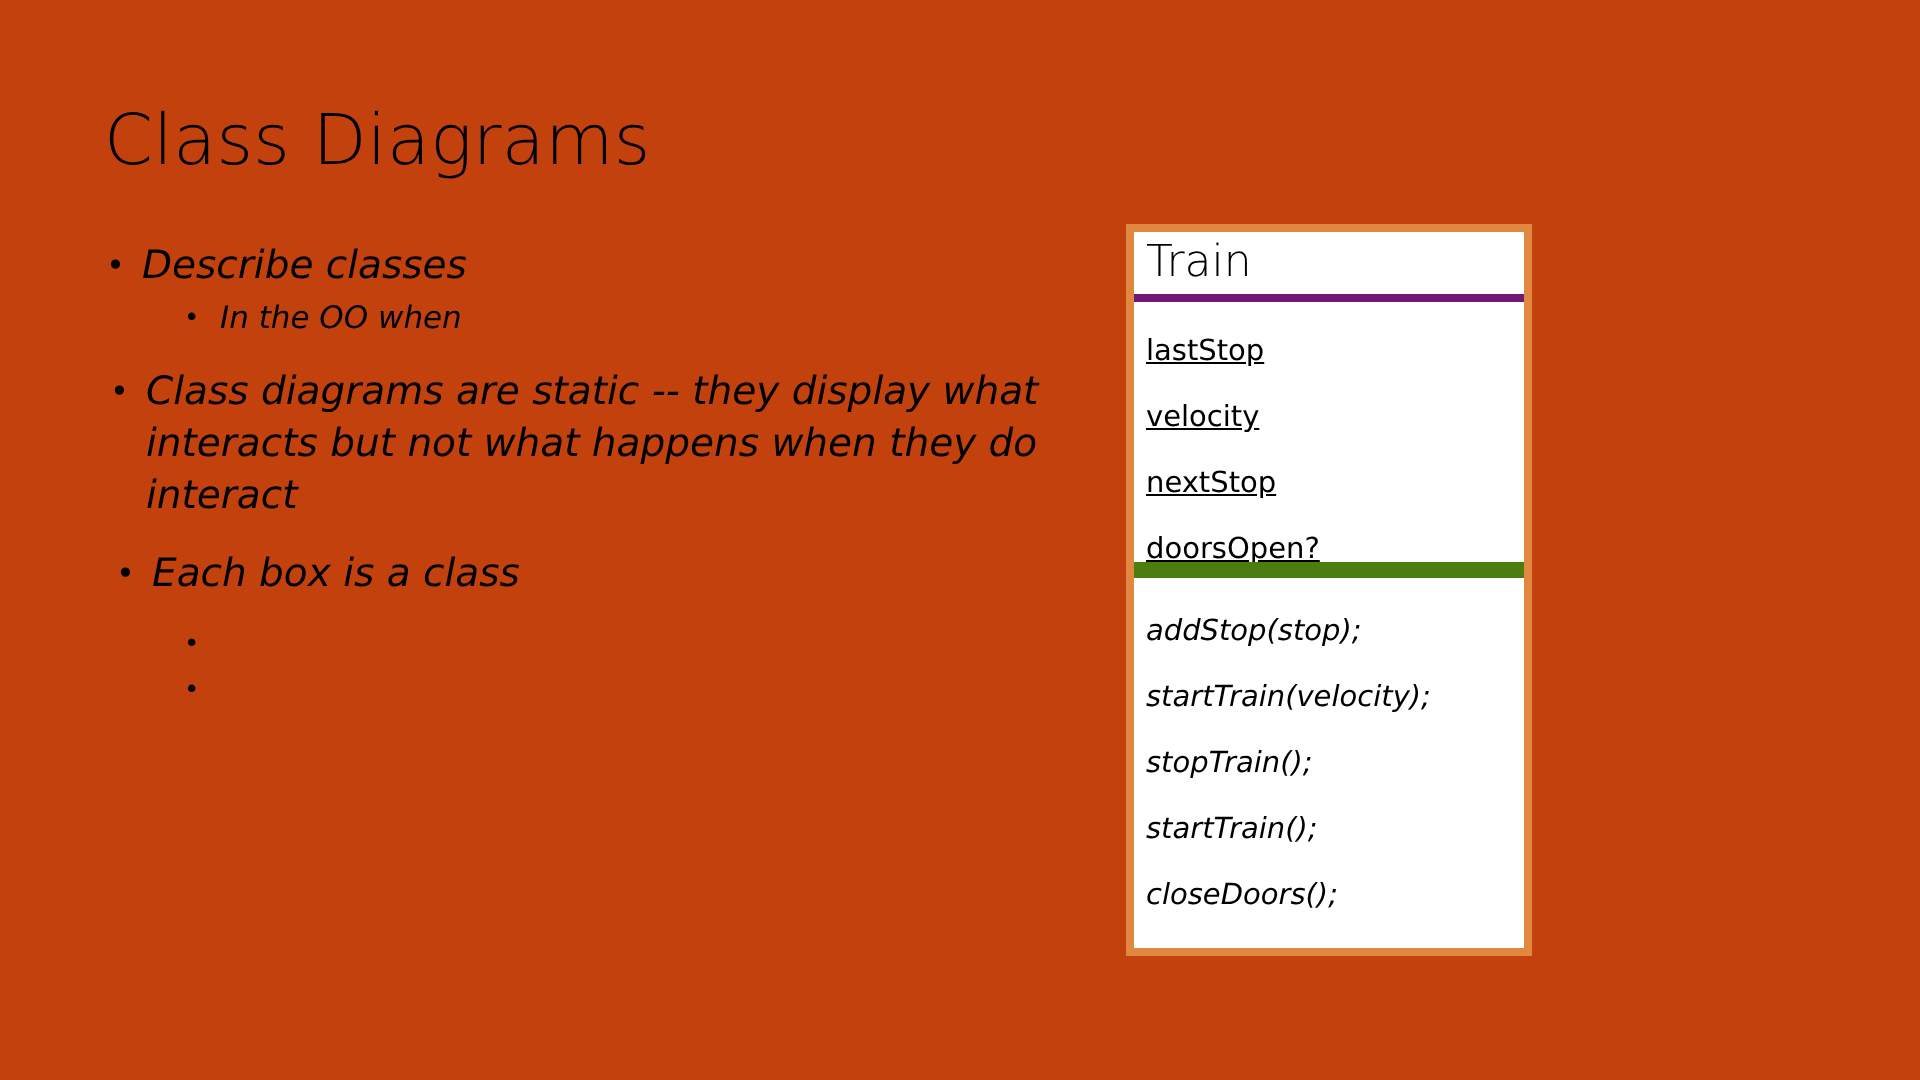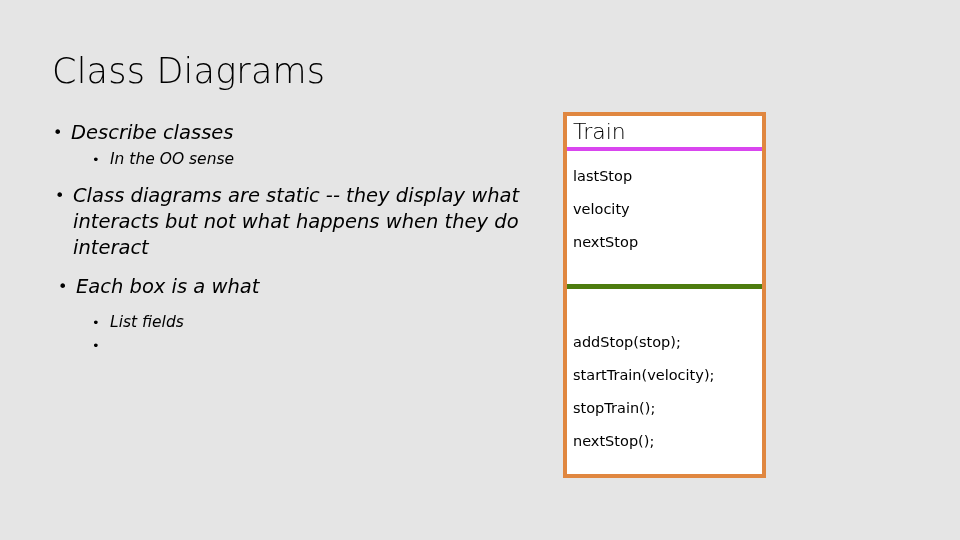--- a/index.html
+++ b/index.html
@@ -4,21 +4,21 @@
 <style>
   html, body {
     margin: 0;
     padding: 0;
     background: #ffffff;
   }
   #slide {
     position: relative;
     width: 960px;
     height: 540px;
-    background: #e5e5e5;
+    background: #c2410c;
     overflow: hidden;
     font-family: "DejaVu Sans", sans-serif;
     color: #000000;
   }
 
   
   #slide-title {
     position: absolute;
     left: 52px;
     top: 50px;
@@ -98,39 +98,41 @@
     display: flex;
     flex-direction: column;
   }
   .uml-compartment {
     box-sizing: border-box;
     padding: 0 6px;
     overflow: hidden;
   }
   #uml-name-compartment {
     height: 35px;
-    border-bottom: 4px solid #d946ef;
+    border-bottom: 4px solid #701a75;
     display: flex;
     align-items: center;
   }
   #uml-class-name {
     font-family: "DejaVu Sans", sans-serif;
     font-size: 22px;
     font-weight: 300;
     line-height: 26px;
     color: #000000;
   }
   #uml-fields-compartment {
     height: 138px;
-    border-bottom: 5px solid #4d7c0f;
+    border-bottom: 8px solid #4d7c0f;
     padding-top: 9px;
+    text-decoration: underline;
   }
   #uml-methods-compartment {
     flex: 1 1 auto;
-    padding-top: 37px;
+    padding-top: 11px;
+    font-style: italic;
   }
   .uml-entry {
     font-family: "DejaVu Sans", sans-serif;
     font-size: 14.5px;
     font-weight: 400;
     line-height: 33px;
     color: #000000;
     white-space: nowrap;
   }
 </style>
@@ -143,64 +145,65 @@
 
   <div id="body-list">
 
     <div class="bullet-row lvl1 indent-a">
       <span class="bullet-glyph">•</span>
       <span class="bullet-text">Describe classes</span>
     </div>
 
     <div class="bullet-row lvl2">
       <span class="bullet-glyph">•</span>
-      <span class="bullet-text">In the OO sense</span>
+      <span class="bullet-text">In the OO when</span>
     </div>
 
     <div class="gap-md"></div>
 
     <div class="bullet-row lvl1 indent-b">
       <span class="bullet-glyph">•</span>
       <span class="bullet-text">Class diagrams are static -- they display what interacts but not what happens when they do interact</span>
     </div>
 
     <div class="gap-sm"></div>
 
     <div class="bullet-row lvl1 indent-c">
       <span class="bullet-glyph">•</span>
-      <span class="bullet-text">Each box is a what</span>
+      <span class="bullet-text">Each box is a class</span>
     </div>
 
     <div class="gap-lg"></div>
 
     <div class="bullet-row lvl2">
       <span class="bullet-glyph">•</span>
-      <span class="bullet-text">List fields</span>
     </div>
 
     <div class="bullet-row lvl2">
       <span class="bullet-glyph">•</span>
     </div>
 
   </div>
 
   <div id="uml-class-box">
 
     <div id="uml-name-compartment" class="uml-compartment">
       <div id="uml-class-name">Train</div>
     </div>
 
     <div id="uml-fields-compartment" class="uml-compartment">
       <div class="uml-entry">lastStop</div>
       <div class="uml-entry">velocity</div>
       <div class="uml-entry">nextStop</div>
+      <div class="uml-entry">doorsOpen?</div>
     </div>
 
     <div id="uml-methods-compartment" class="uml-compartment">
       <div class="uml-entry">addStop(stop);</div>
       <div class="uml-entry">startTrain(velocity);</div>
       <div class="uml-entry">stopTrain();</div>
-      <div class="uml-entry">nextStop();</div>
+      <div class="uml-entry">startTrain();</div>
+      <div class="uml-entry">closeDoors();</div>
     </div>
 
   </div>
 
 </div>
 
 </body></html>

